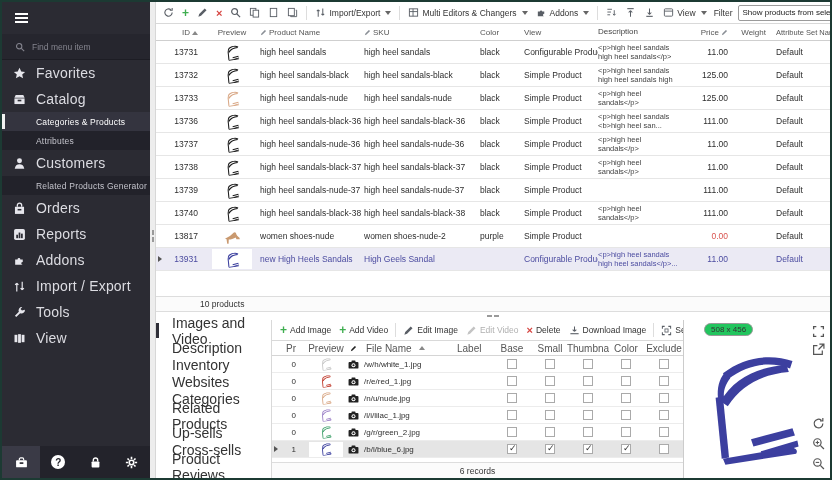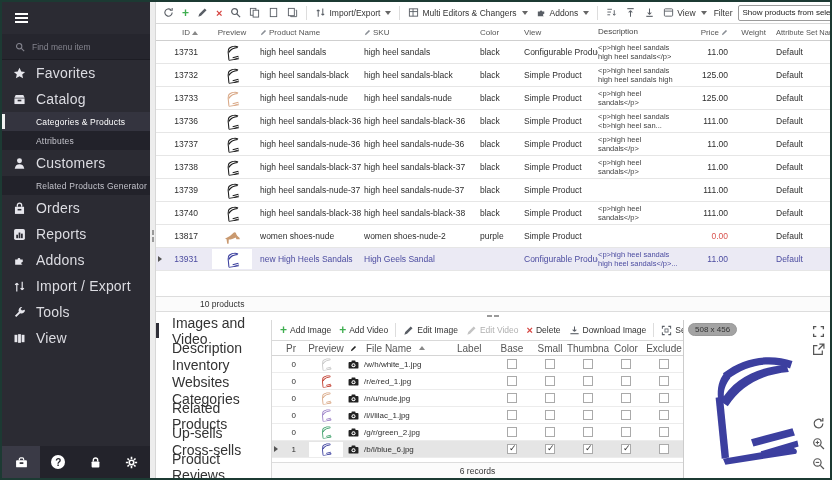--- a/index.html
+++ b/index.html
@@ -109,21 +109,21 @@
   .b-prev .shoe-wrap.onwhite{width:34px}
   .b-file{flex:1;display:flex;align-items:center;gap:5px;overflow:hidden;white-space:nowrap}
   .b-file svg{width:11px;height:9px;color:#222;flex:0 0 11px}
   .b-label{width:36px;flex:0 0 36px}
   .b-cb{width:38px;flex:0 0 38px;display:flex;justify-content:center}
   .cb{width:10px;height:10px;border:1px solid #aaa;background:#fff;position:relative;display:inline-block}
   .cb.checked::after{content:"✓";position:absolute;left:1px;top:-2px;font-size:9px;color:#333}
 
   
   .ppanel{flex:1;background:#fff;position:relative;overflow:hidden}
-  .dim-badge{position:absolute;left:4px;top:3px;border:1px solid #999;border-radius:7px;background:#a3a3a3;font-size:8px;color:#333;padding:1px 6px;z-index:2}
+  .dim-badge{position:absolute;left:20px;top:3px;border:1px solid #999;border-radius:7px;background:#22c55e;font-size:8px;color:#333;padding:1px 6px;z-index:2}
   .pp-icn{position:absolute;width:13px;height:13px;color:#555;cursor:pointer;z-index:2}
   .pp-icn svg{width:13px;height:13px}
   .bigshoe{position:absolute;left:6px;top:18px;width:122px;height:134px}
 
   .hidden-defs{position:absolute;width:0;height:0;overflow:hidden}
 </style>
 </head>
 <body>
 
 <svg class="hidden-defs" aria-hidden="true">

